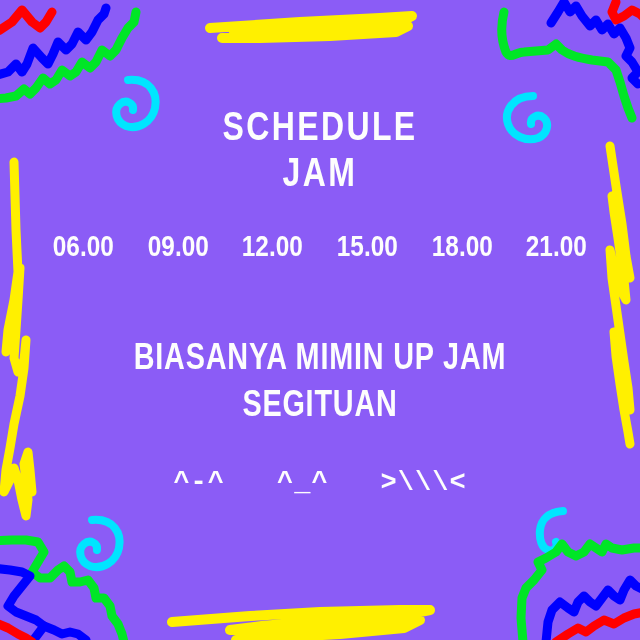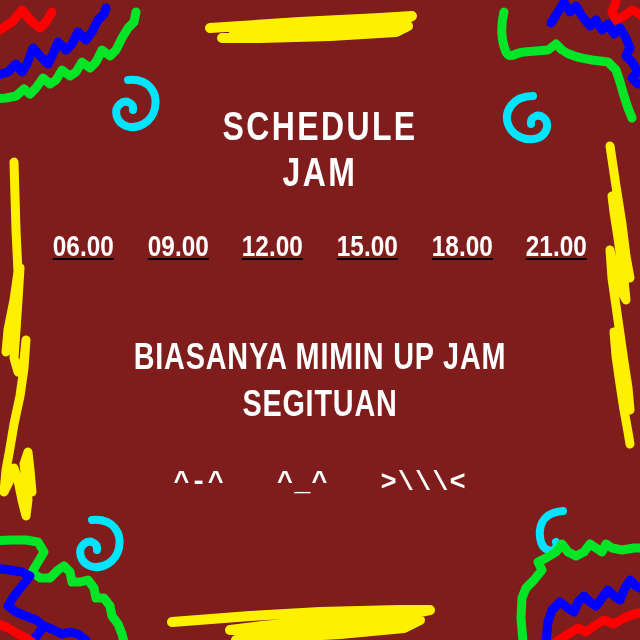--- a/index.html
+++ b/index.html
@@ -4,21 +4,21 @@
 <style>
   html, body {
     margin: 0;
     padding: 0;
     background: #000000;
   }
   #poster {
     position: relative;
     width: 640px;
     height: 640px;
-    background: #7f1d1d;
+    background: #8b5cf6;
     overflow: hidden;
     font-family: "Liberation Sans", "DejaVu Sans", sans-serif;
   }
   #doodles {
     position: absolute;
     left: 0;
     top: 0;
     width: 640px;
     height: 640px;
     pointer-events: none;
@@ -53,21 +53,20 @@
   }
   #times-row {
     position: absolute;
     top: 230px;
     left: 0;
     width: 640px;
     display: flex;
     justify-content: center;
     align-items: baseline;
     gap: 22px;
-    text-decoration: underline;
   }
   .time-chip {
     color: #fdfdfd;
     font-family: "Liberation Sans Narrow", "Liberation Sans", "DejaVu Sans", sans-serif;
     font-weight: 700;
     font-size: 29px;
     letter-spacing: 0px;
     transform: scaleX(0.84);
   }
   #msg-line1 {

